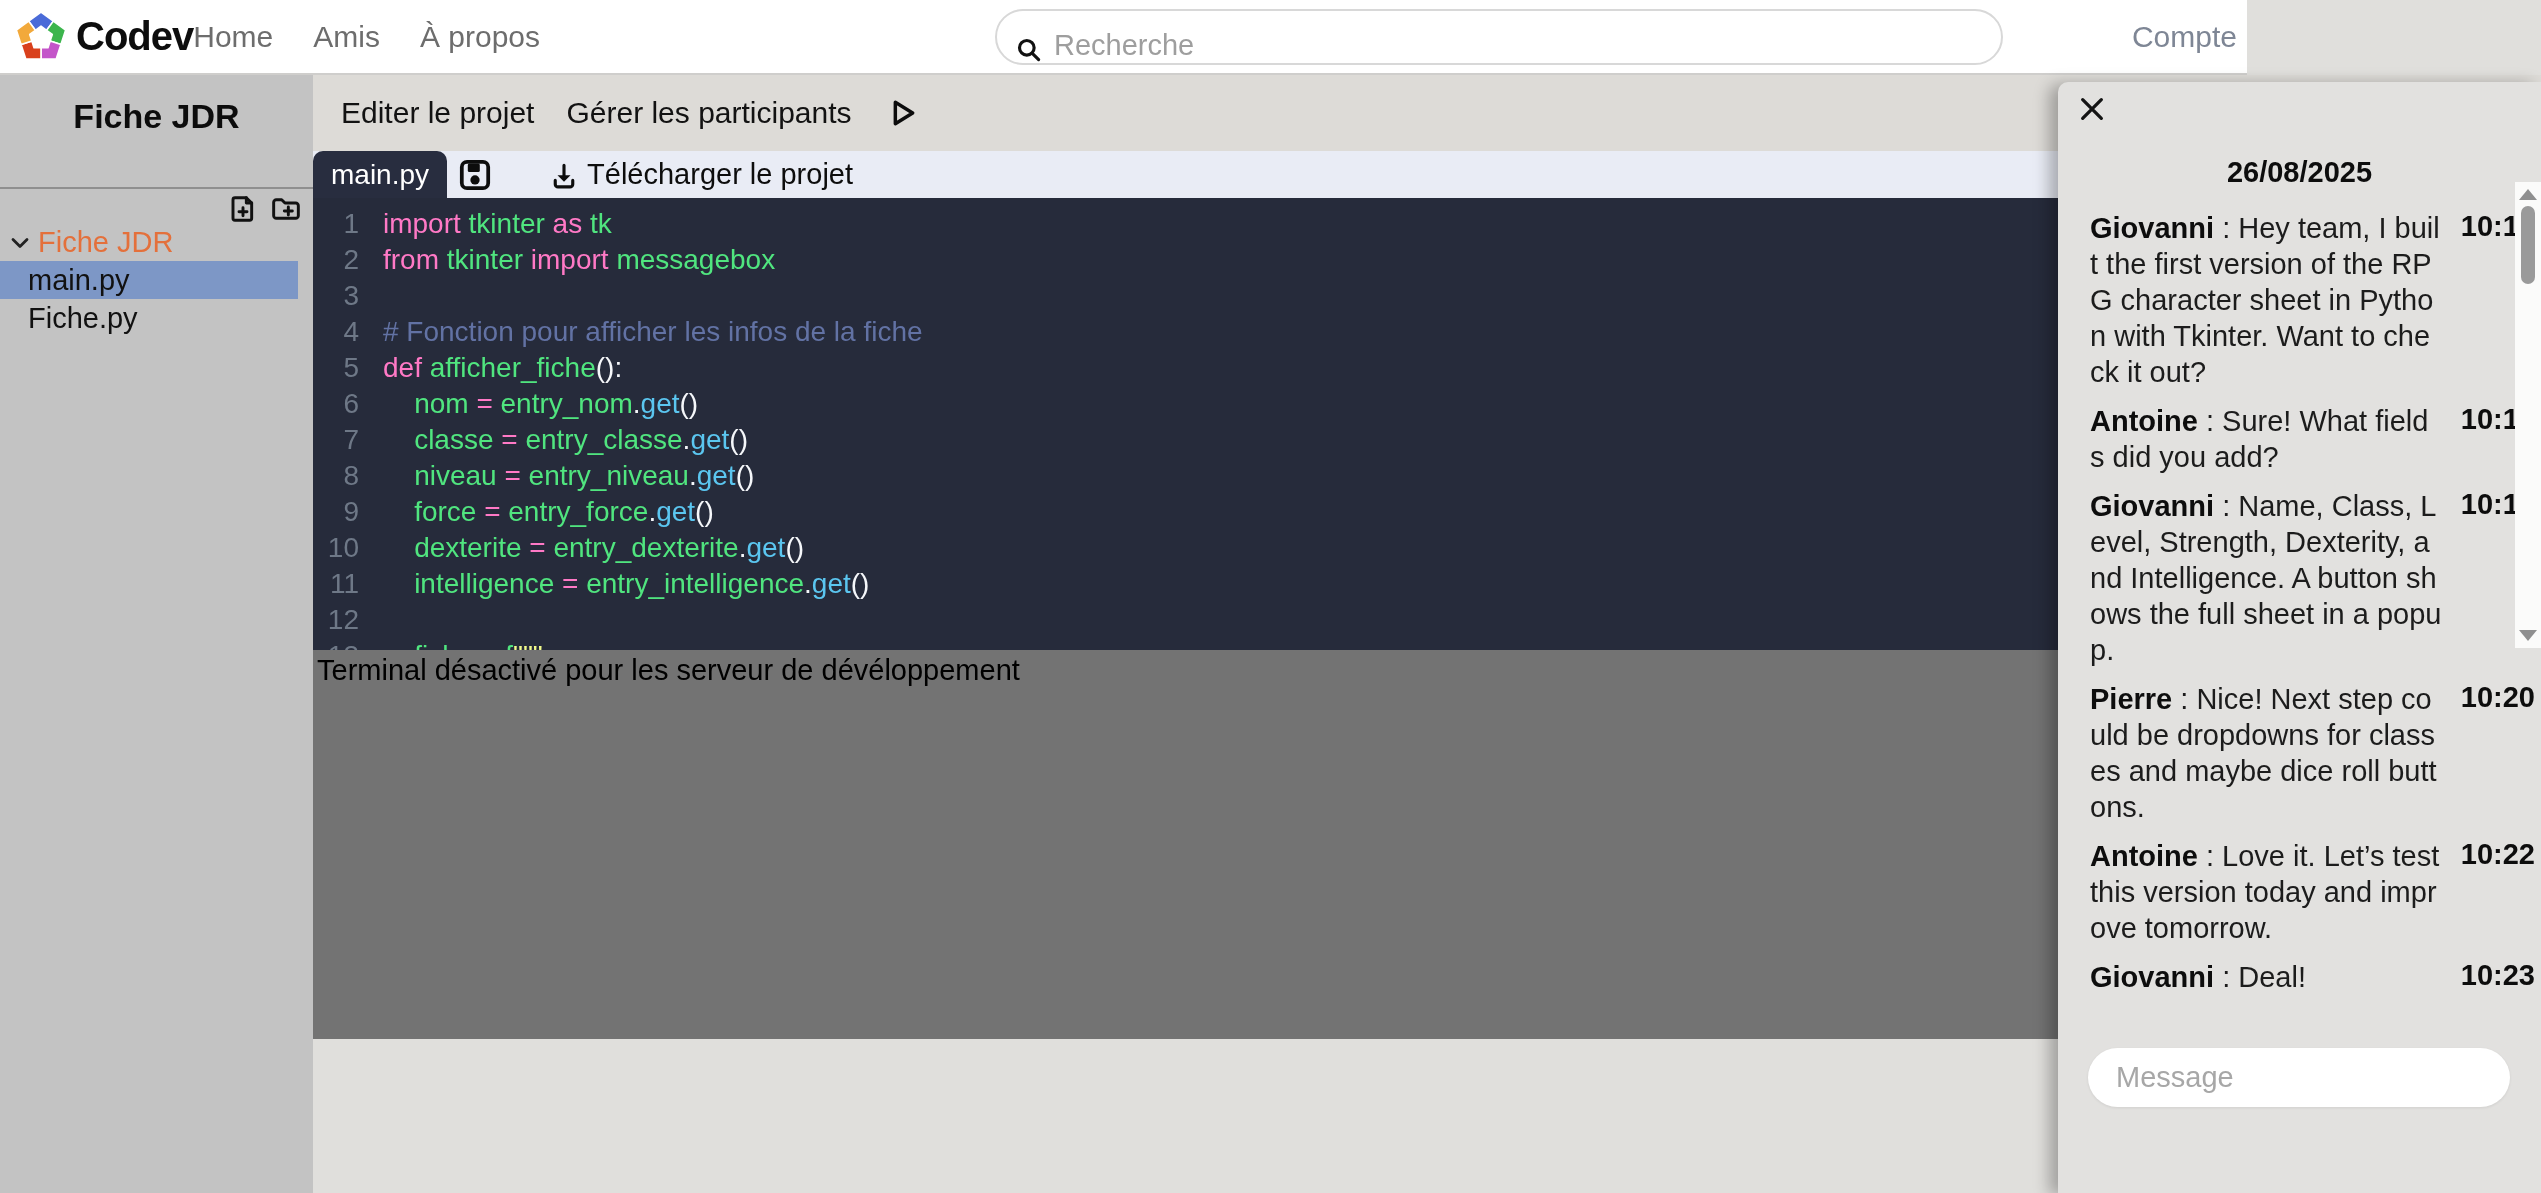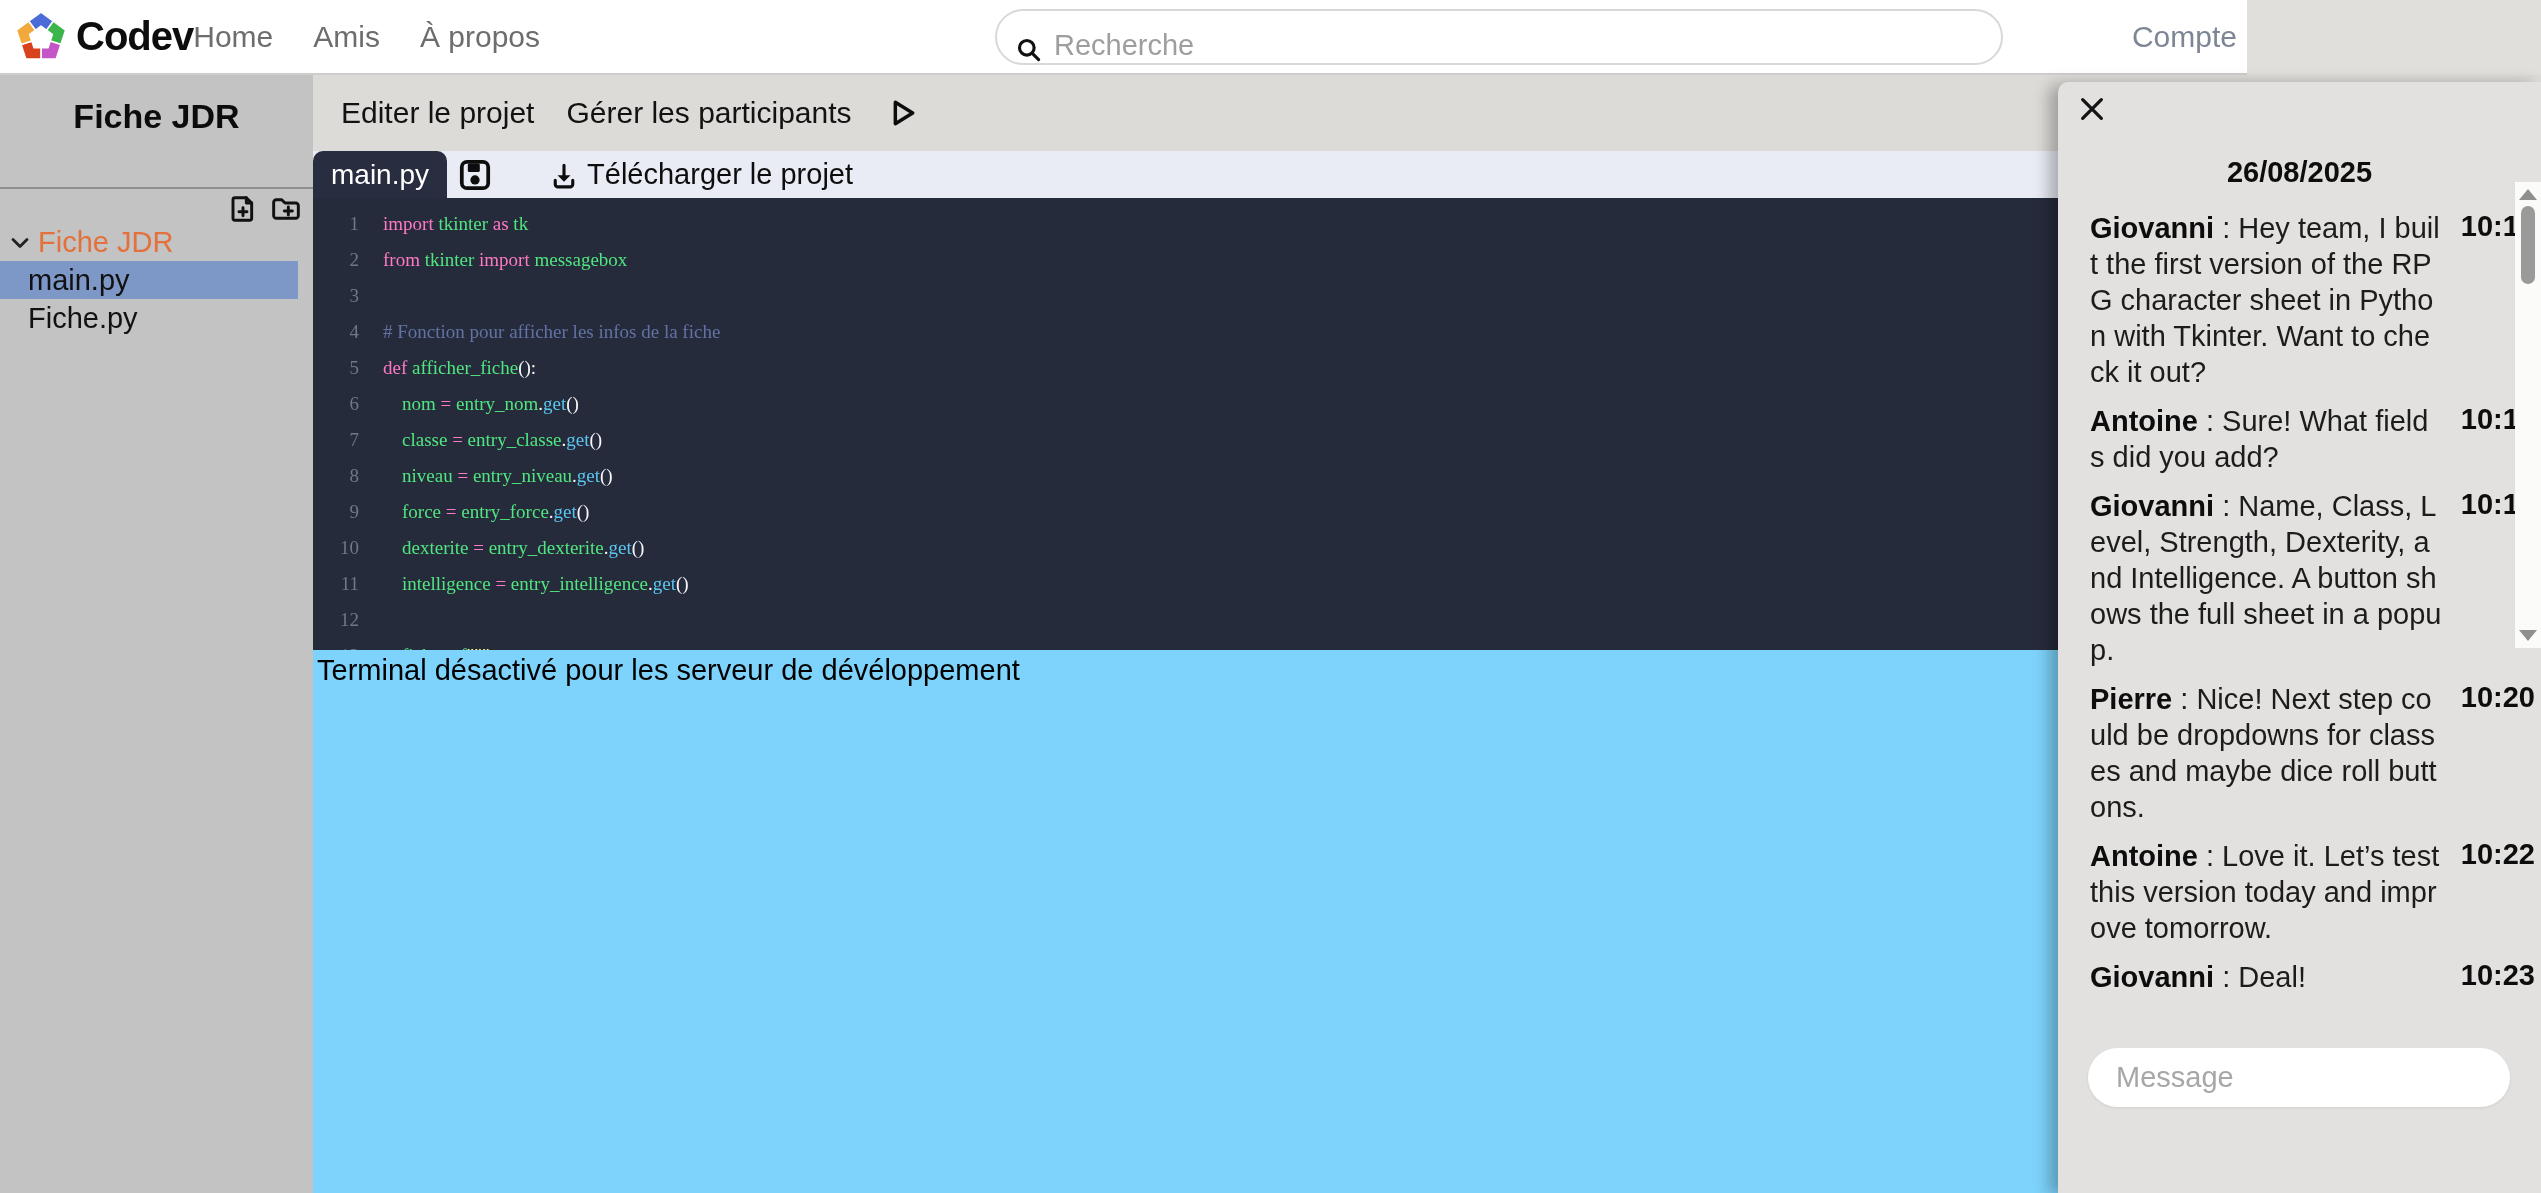--- a/index.html
+++ b/index.html
@@ -35,35 +35,35 @@
   .side-icons{position:absolute;top:118px;right:12px;display:flex;gap:10px;}
   .side-icons .icon-btn{width:32px;height:32px;color:#111;cursor:pointer;}
   .tree{position:absolute;top:148px;left:0;width:100%;font-size:29px;}
   .tree-folder{display:flex;align-items:center;height:38px;padding-left:8px;cursor:pointer;}
   .tree-folder .chev{width:24px;height:24px;color:#222;margin-right:6px;flex:0 0 auto;}
   .tree-folder .folder-label{color:#e4703b;}
   .tree-file{height:38px;line-height:38px;padding-left:28px;color:#111;cursor:pointer;}
   .tree-file.selected{background:#7d97c6;width:298px;}
 
   
-  .main{position:absolute;left:313px;top:75px;width:2228px;height:1118px;background:#7dd3fc;display:flex;flex-direction:column;}
+  .main{position:absolute;left:313px;top:75px;width:2228px;height:964px;background:#737373;display:flex;flex-direction:column;}
   .toolbar{height:76px;background:#dddbd7;display:flex;align-items:center;padding-left:28px;gap:32px;flex:0 0 auto;}
   .toolbar-btn{font-size:30px;color:#121212;cursor:pointer;white-space:nowrap;}
   .run-btn{width:32px;height:32px;color:#0c0c0c;cursor:pointer;margin-left:2px;}
   .tabbar{height:47px;background:#e9ecf5;display:flex;align-items:center;flex:0 0 auto;}
   .tab-active{
     height:47px;min-width:112px;padding:0 18px;background:#282d3f;color:#fff;font-size:28px;
     display:flex;align-items:center;justify-content:center;border-radius:10px 10px 0 0;cursor:pointer;
   }
   .save-btn{width:36px;height:36px;color:#0d0d0d;margin-left:10px;cursor:pointer;flex:0 0 auto;}
   .download{display:flex;align-items:flex-end;gap:8px;margin-left:56px;cursor:pointer;}
   .download .dl-icon{width:30px;height:30px;color:#0d0d0d;}
   .download .dl-label{font-size:29px;color:#0d0d0d;}
   .editor{height:452px;background:#262b3b;overflow:hidden;padding-top:8px;flex:0 0 auto;cursor:text;}
-  .cline{height:36px;line-height:36px;font-size:19px;white-space:pre;font-family:Liberation Serif, serif;}
+  .cline{height:36px;line-height:36px;font-size:28px;white-space:pre;}
   .lnum{display:inline-block;width:46px;text-align:right;margin-right:24px;color:#6e7887;}
   .tk-k{color:#ff79c6;}  
   .tk-n{color:#50e57f;}  
   .tk-f{color:#5bc6f0;}  
   .tk-c{color:#6272a4;}  
   .tk-p{color:#f5f7fa;}  
   .tk-s{color:#f1fa8c;}  
   .terminal-msg{padding:4px 0 0 4px;font-size:29px;color:#000;}
 
   

